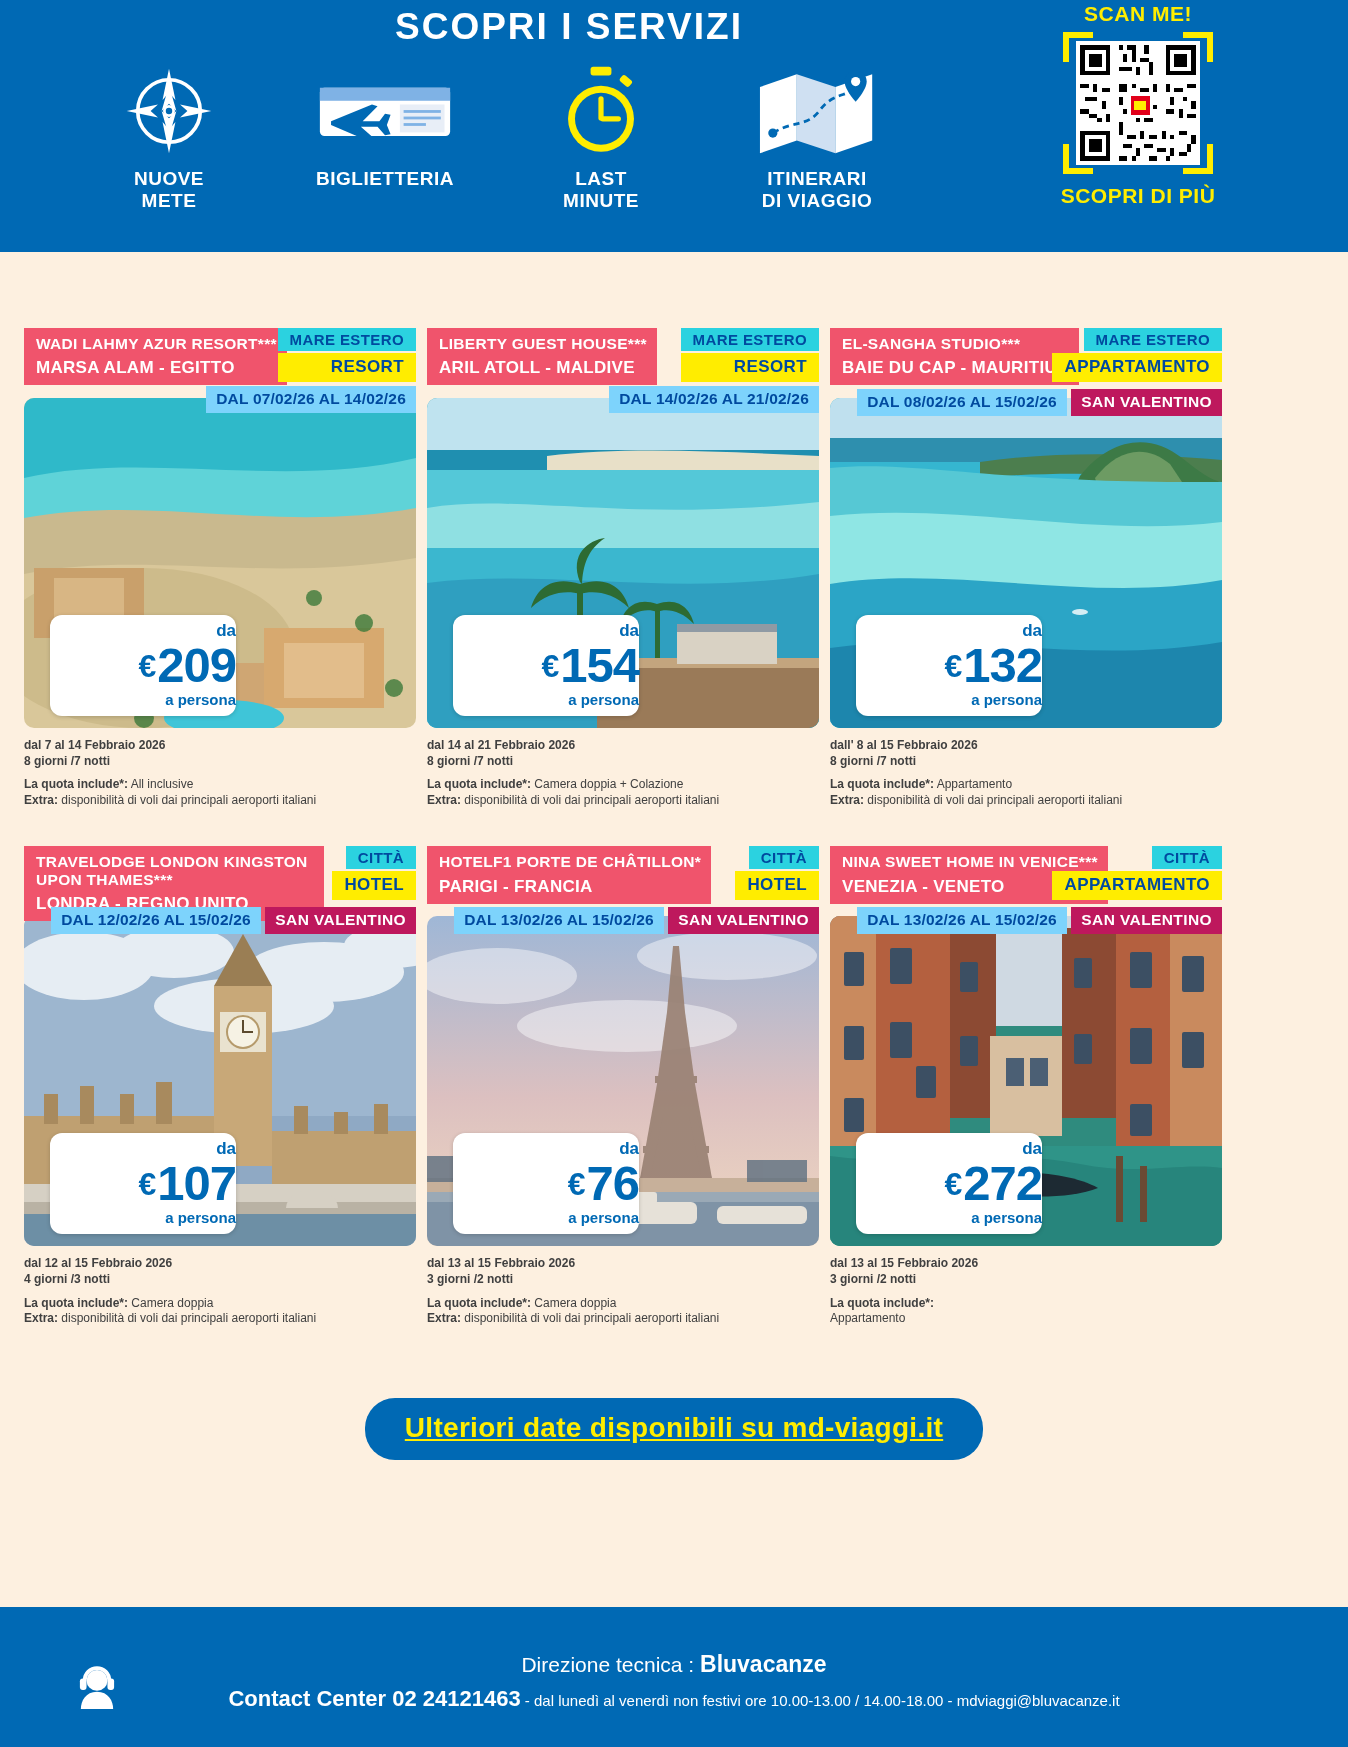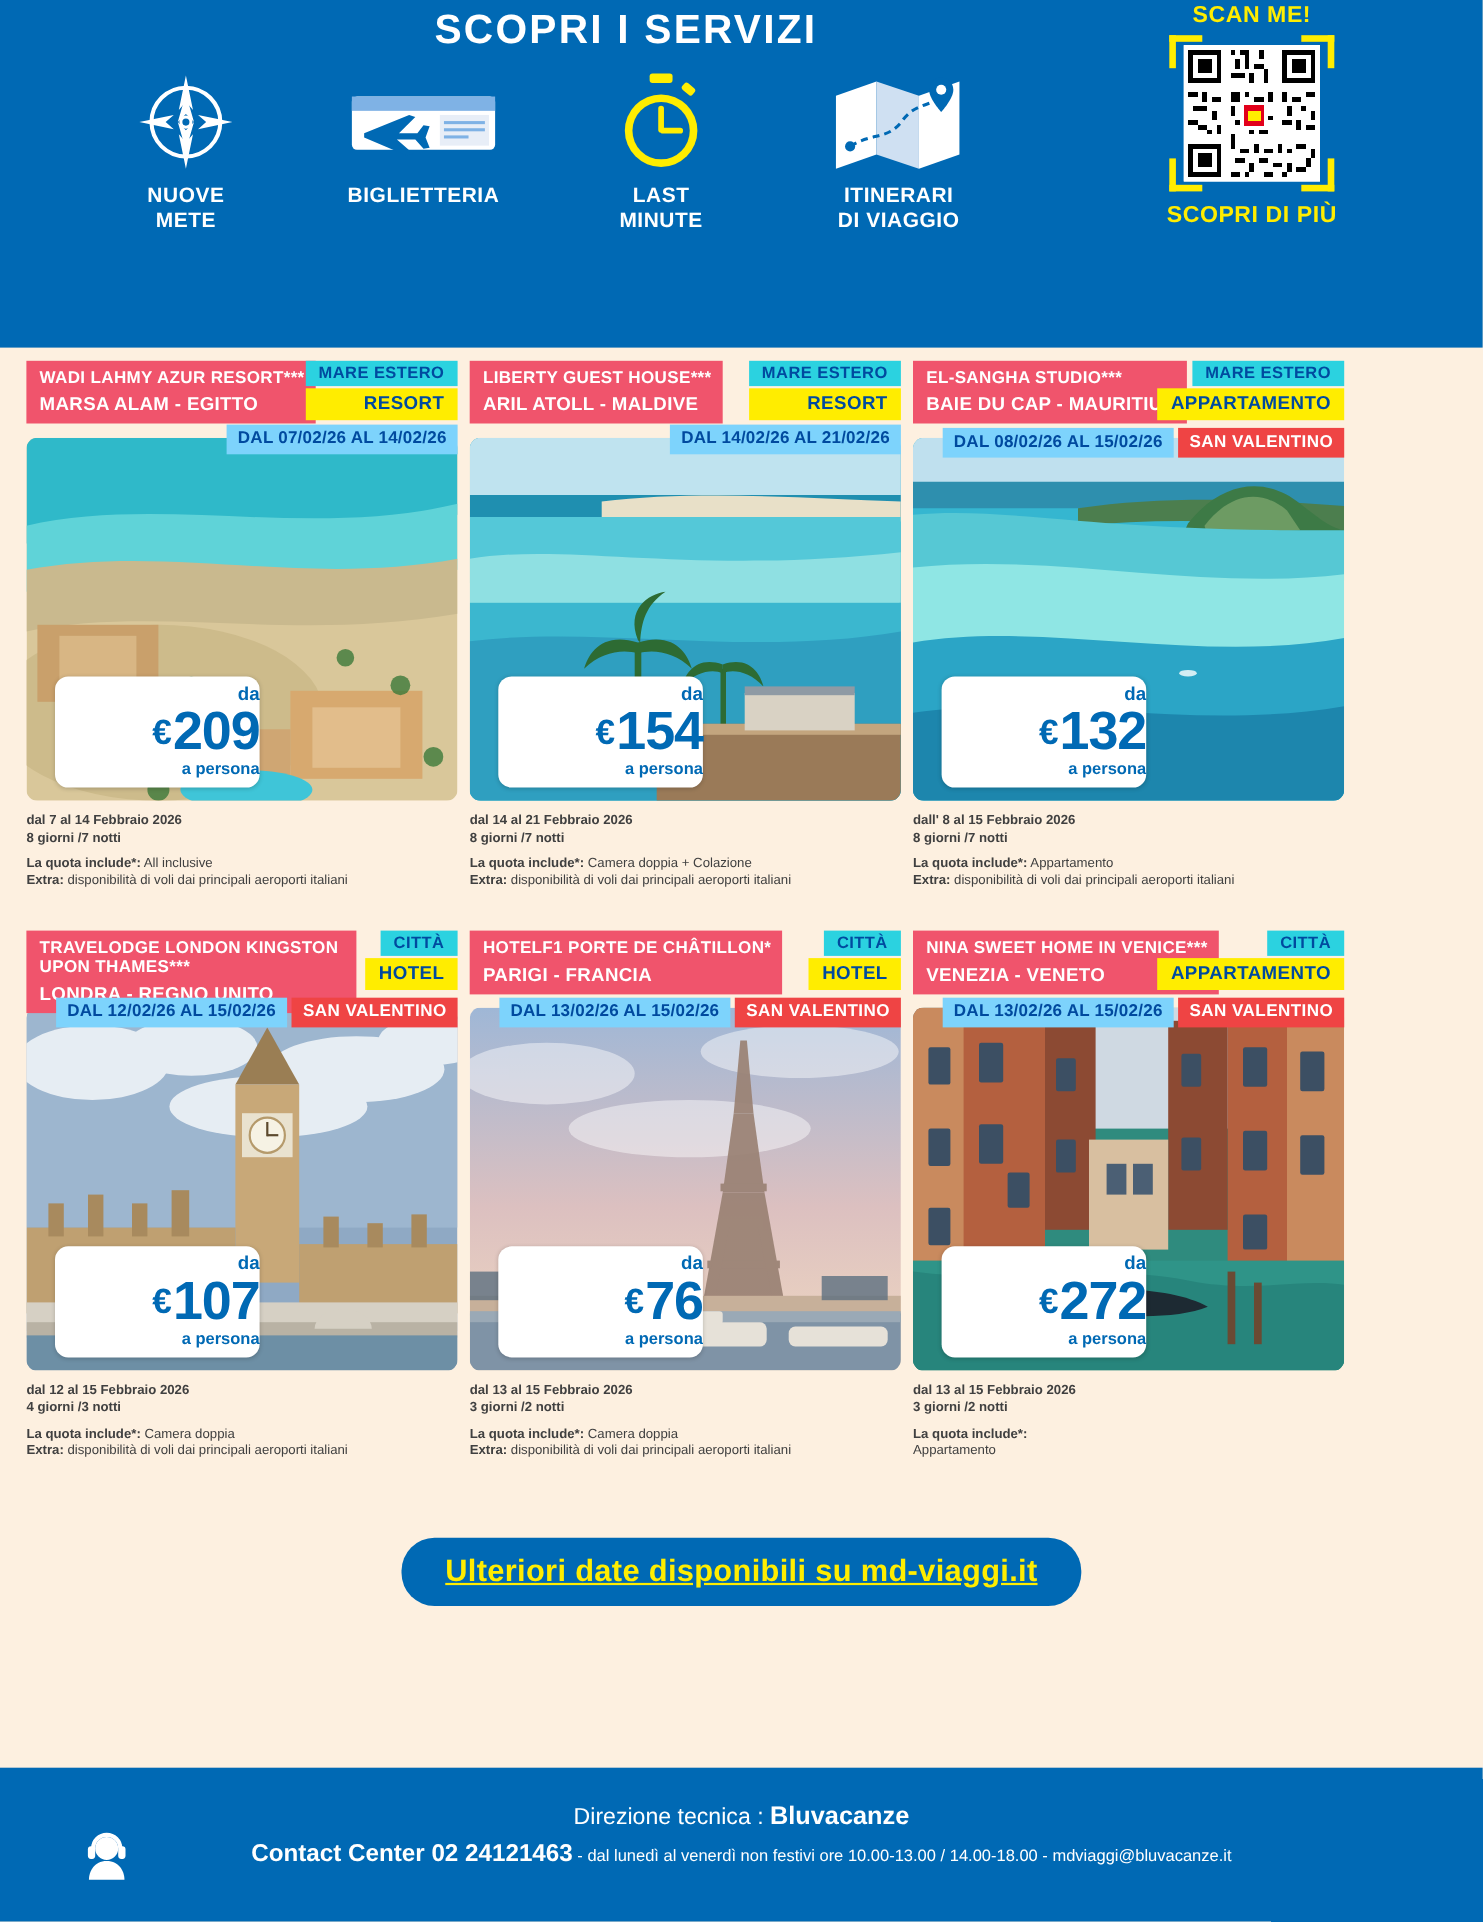--- a/index.html
+++ b/index.html
@@ -7,21 +7,21 @@
     width: 1348px;
     background: #fdf0e0;
     font-family: "Liberation Sans", sans-serif;
   }
   body { width: 1348px; height: 1747px; position: relative; overflow: hidden; }
 
   
   .top-banner {
     position: relative;
     width: 100%;
-    height: 316px;
+    height: 252px;
     background: #0069b4;
     color: #ffffff;
   }
   .banner-title {
     text-align: center;
     font-size: 37px;
     font-weight: bold;
     letter-spacing: 2px;
     padding-top: 6px;
     padding-right: 210px;
@@ -152,21 +152,21 @@
     display: inline-block;
     background: #7dd3fc;
     color: #004a9f;
     font-weight: bold;
     font-size: 15.5px;
     padding: 4px 10px 5px;
     letter-spacing: .2px;
   }
   .chip-valentino {
     display: inline-block;
-    background: #ef4444;
+    background: #be185d;
     color: #ffffff;
     font-weight: bold;
     font-size: 15.5px;
     padding: 4px 10px 5px;
     letter-spacing: .4px;
     margin-top: 3px;
   }
   .date-row {
     position: absolute;
     right: 0; top: 74px;
@@ -237,21 +237,21 @@
 
   
   .footer {
     position: absolute;
     bottom: 0; left: 0; width: 100%;
     height: 140px;
     background: #0069b4;
     color: #ffffff;
     text-align: center;
   }
-  .footer .tecnica { padding-top: 30px; font-size: 21px; }
+  .footer .tecnica { padding-top: 44px; font-size: 21px; }
   .footer .tecnica b { font-weight: bold; font-size: 23px; }
   .footer .contact {
     margin-top: 8px;
     font-size: 15px;
   }
   .footer .contact .cc { font-weight: bold; font-size: 22px; }
   .footer .op-icon {
     position: absolute;
     left: 78px; bottom: 36px;
     width: 38px; height: 46px;

